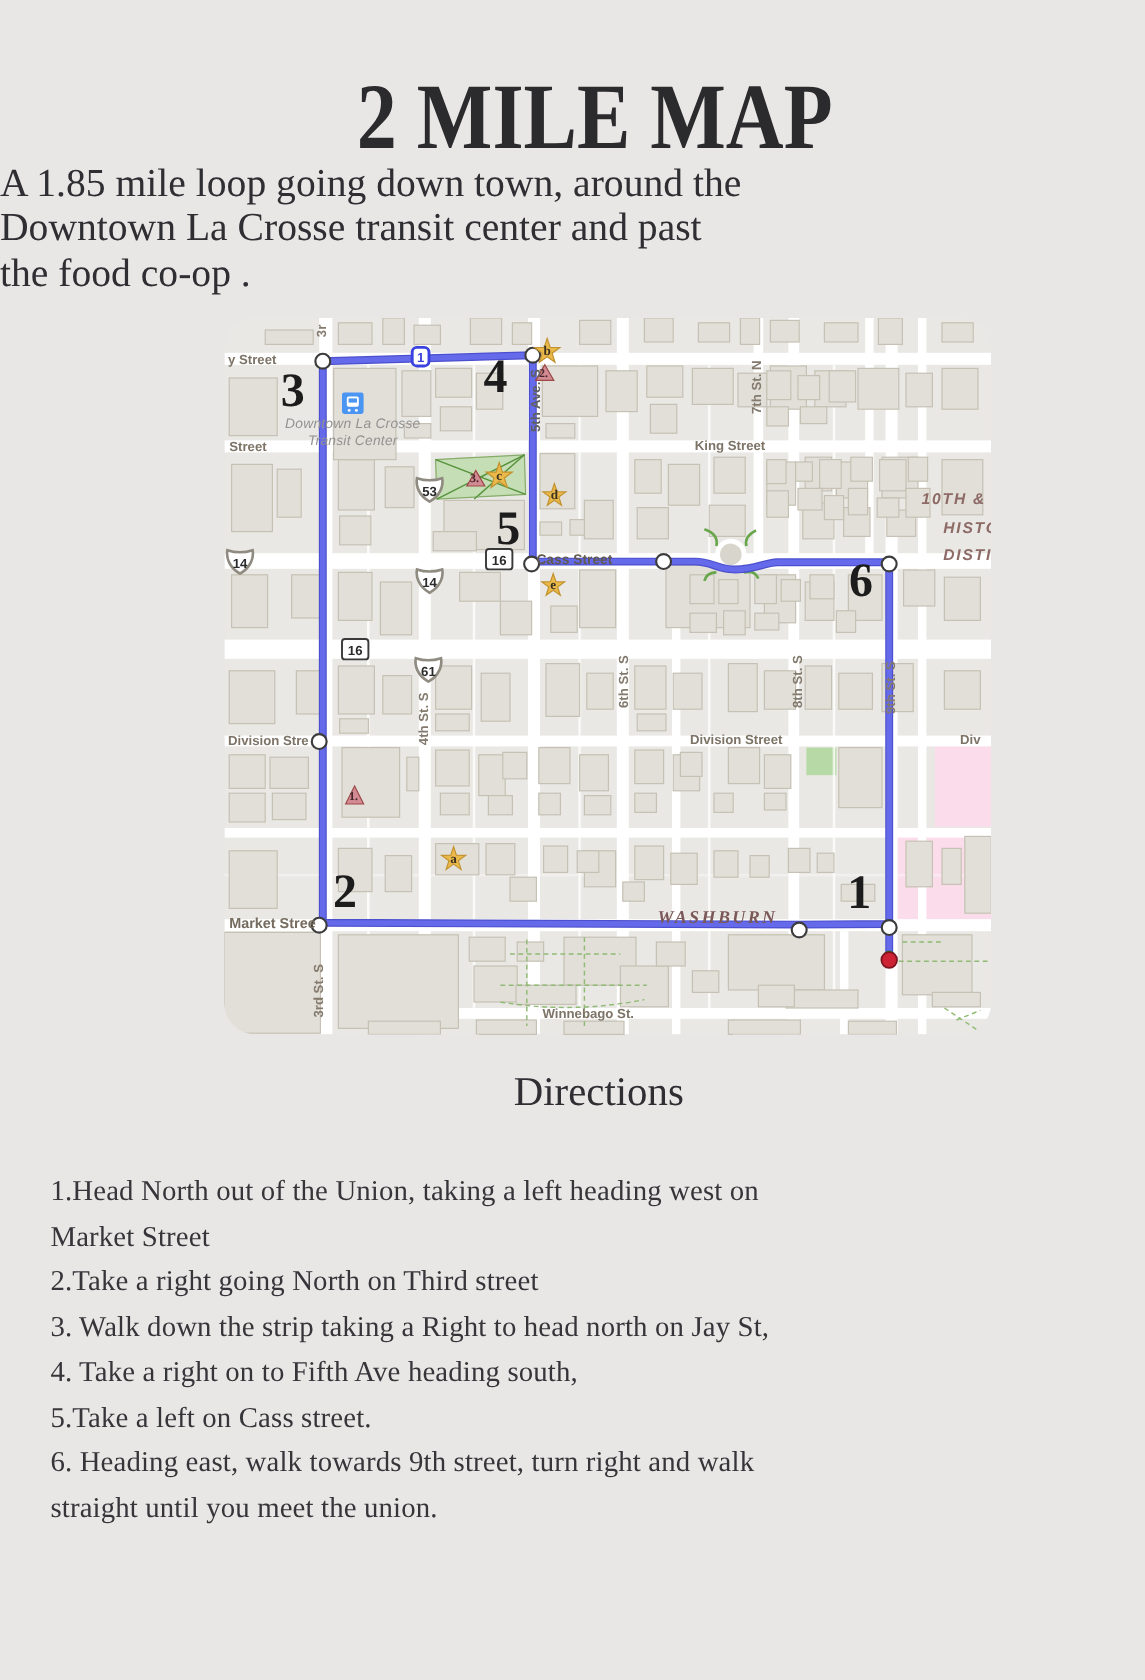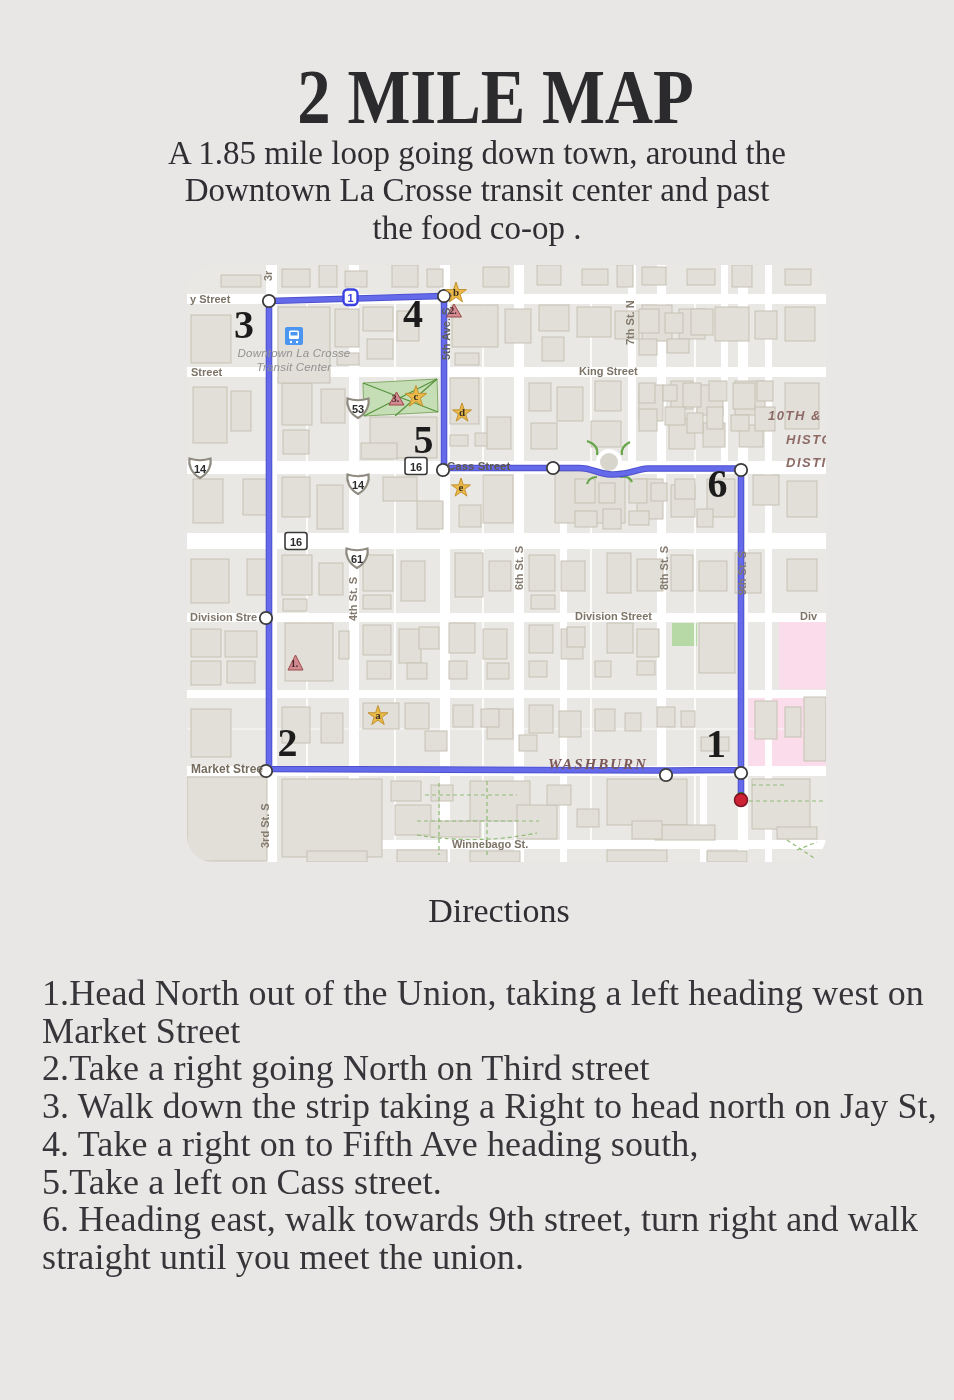--- a/index.html
+++ b/index.html
@@ -1,20 +1,20 @@
 <!DOCTYPE html>
 <html><head>
 <meta charset="utf-8">
 <style>
 html,body{margin:0;padding:0}
 body{width:954px;height:1400px;background:#e9e7e5;font-family:"Liberation Serif",serif;position:relative;overflow:hidden;color:#2e2e33}
 .title{position:absolute;left:19px;top:52px;width:954px;text-align:center;font-size:78px;font-weight:bold;color:#2b2b2e;transform:scaleX(0.855);transform-origin:474px 50%;line-height:90px}
-.subtitle{position:absolute;left:0;top:135px;width:954px;text-align:center;font-size:33px;color:#2e2e33;line-height:37.3px}
+.subtitle{position:absolute;left:0;top:135px;width:954px;font-size:33px;color:#2e2e33;line-height:37.3px}
 .dirhead{position:absolute;left:22px;top:892px;width:954px;text-align:center;font-size:34px;color:#2e2e33}
-.dirs{position:absolute;left:42px;top:975px;width:900px;font-size:36px;color:#35353a;line-height:37.7px;letter-spacing:0.12px}
+.dirs{position:absolute;left:42px;top:975px;width:900px;font-size:24px;color:#35353a;line-height:37.7px;letter-spacing:0.12px}
 </style>
 </head>
 <body>
 
 <div class="title">2 MILE MAP</div>
 
 <div class="subtitle">A 1.85 mile loop going down town, around the<br>Downtown La Crosse transit center and past<br>the food co-op .</div>
 
 <svg id="map" width="639" height="597" viewBox="0 0 639 597" style="position:absolute;left:187px;top:265px">
 <defs>

